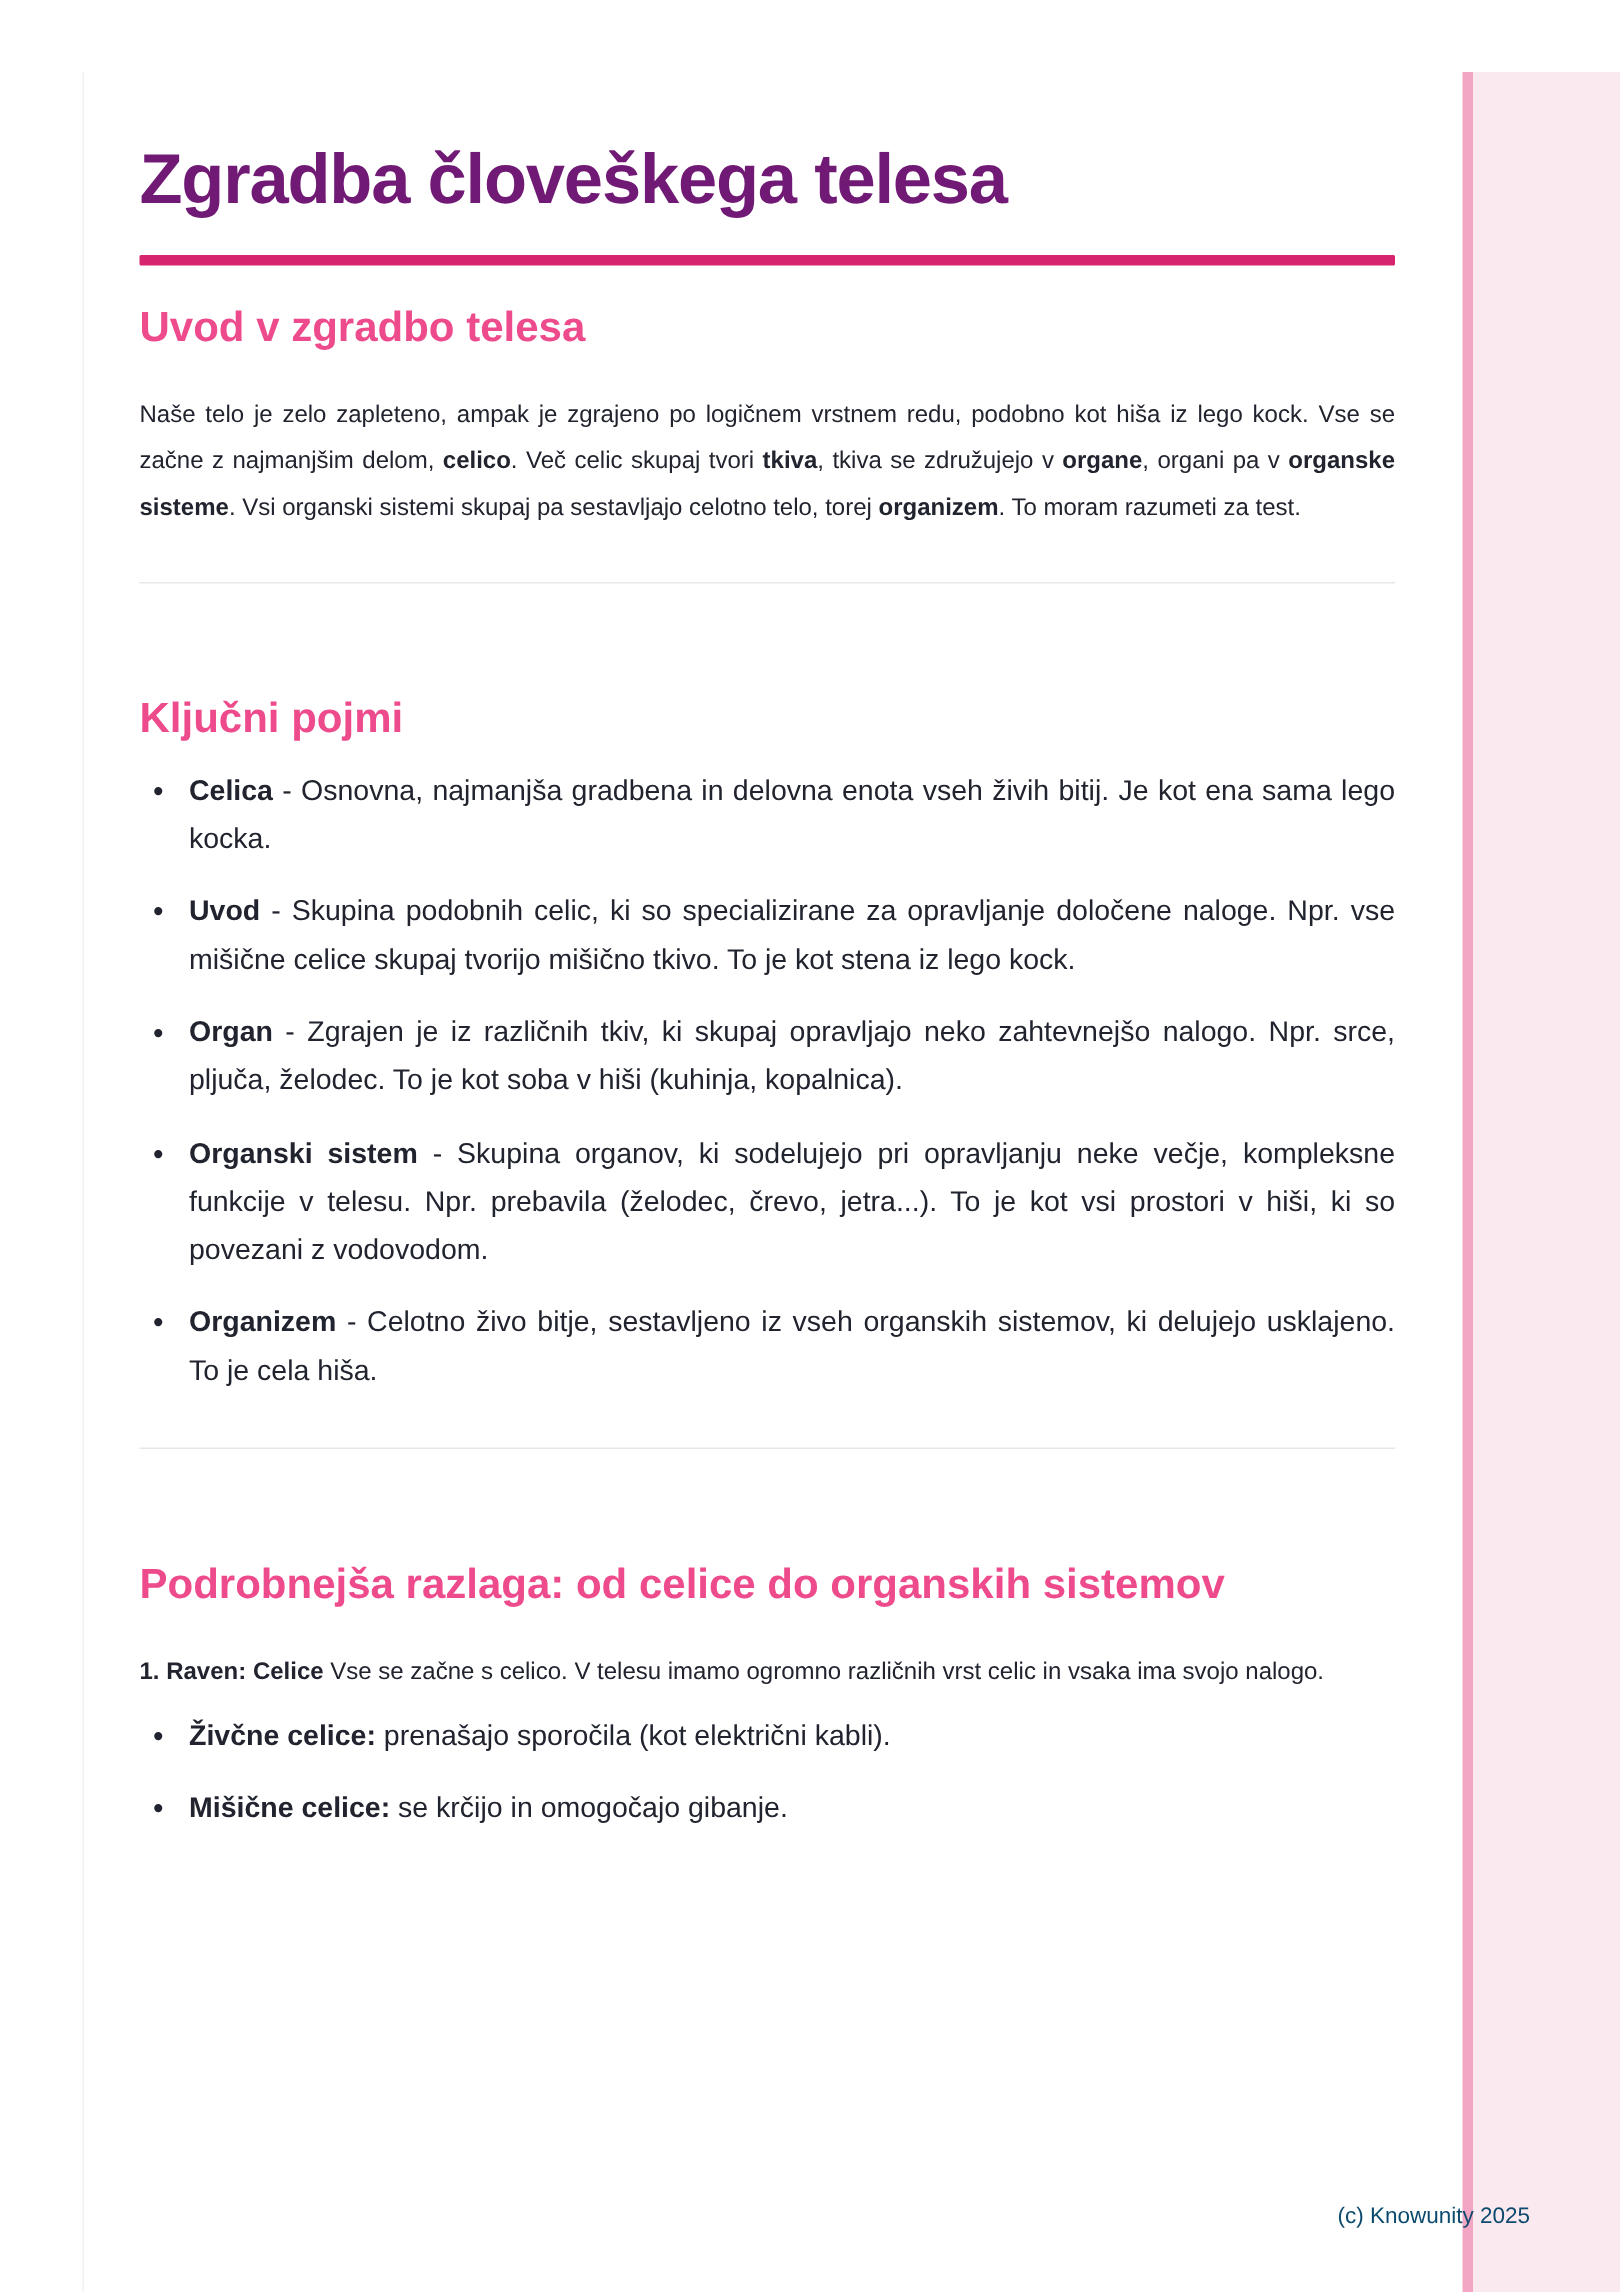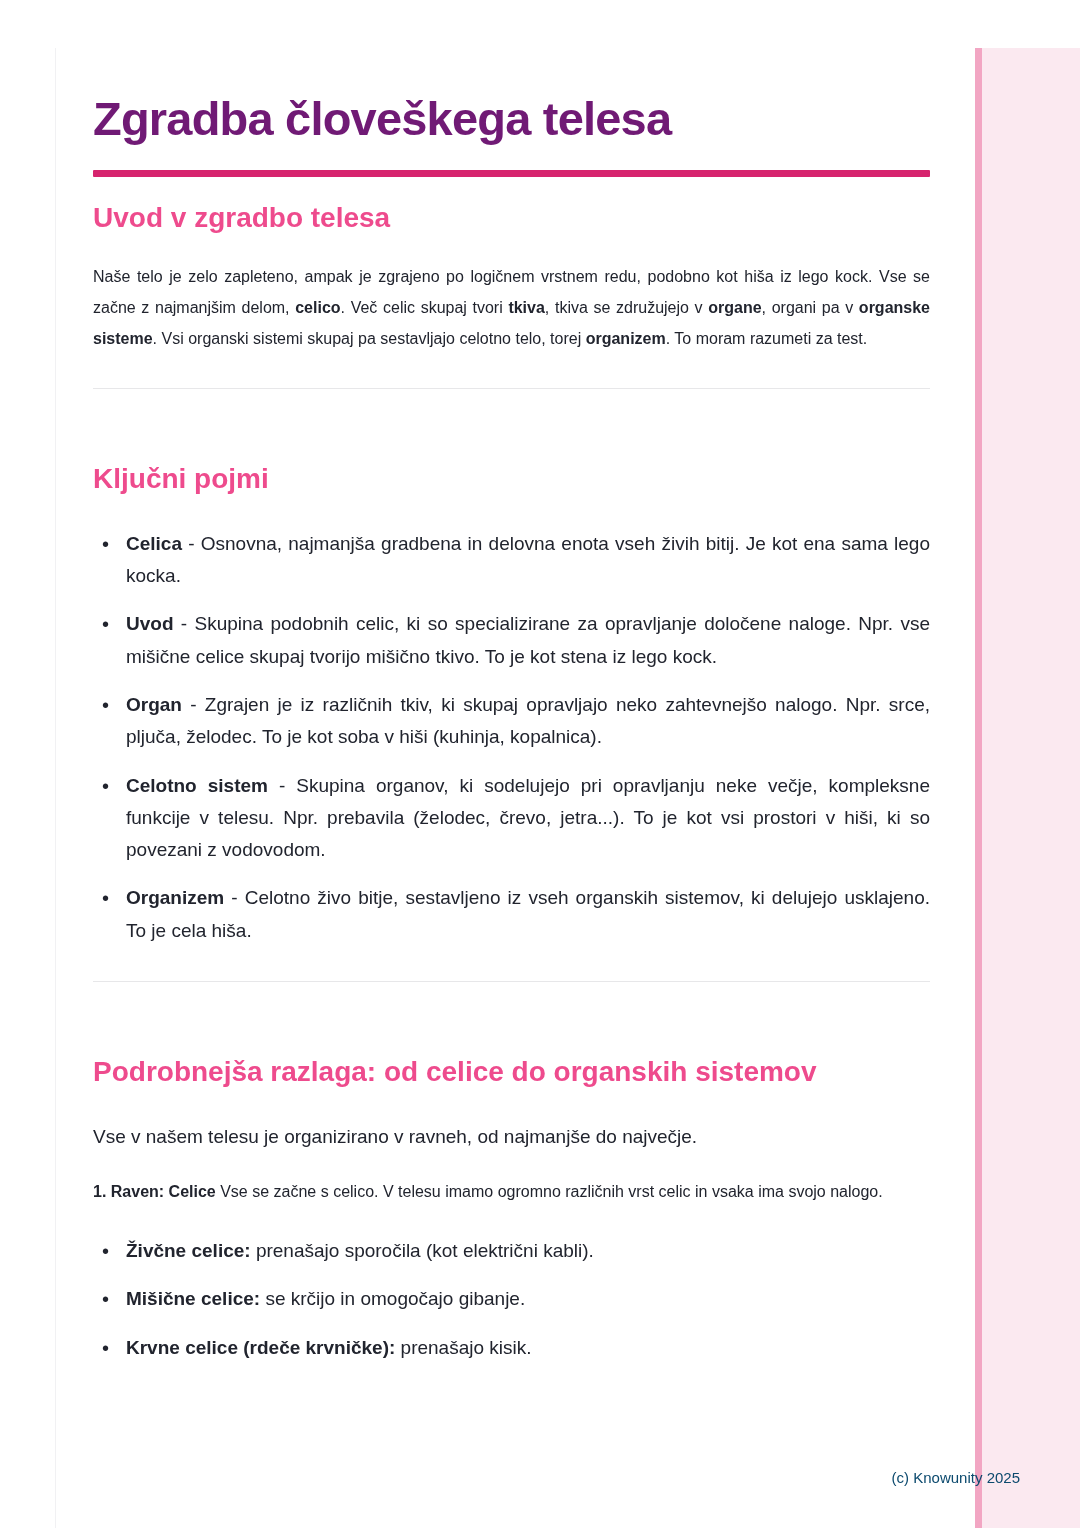--- a/index.html
+++ b/index.html
@@ -39,21 +39,21 @@
   .intro-heading { margin-top:21px; }
   .body-paragraph {
     font-size:16px; line-height:1.95; text-align:justify; margin-top:22px;
     color:#21242e;
   }
   .divider {
     height:1px; background:#e7e7e9; margin-top:34px;
   }
   .after-divider { margin-top:70px; }
   ul.bullet-list {
-    list-style:none; margin-top:28px;
+    list-style:none; margin-top:12px;
   }
   ul.bullet-list li {
     position:relative; padding-left:33px;
     font-size:19px; line-height:1.7; text-align:justify;
     margin-bottom:16px; color:#21242e;
   }
   ul.bullet-list li::before {
     content:"\2022";
     position:absolute; left:9px; top:-1px;
     font-size:20px; color:#21242e;
@@ -83,31 +83,29 @@
   <h2 class="section-heading intro-heading">Uvod v zgradbo telesa</h2>
   <p class="body-paragraph"><span>Naše telo je zelo zapleteno, ampak je zgrajeno po logičnem vrstnem redu, podobno kot hiša iz lego kock. Vse se začne z najmanjšim delom, </span><span class="bold">celico</span><span>. Več celic skupaj tvori </span><span class="bold">tkiva</span><span>, tkiva se združujejo v </span><span class="bold">organe</span><span>, organi pa v </span><span class="bold">organske sisteme</span><span>. Vsi organski sistemi skupaj pa sestavljajo celotno telo, torej </span><span class="bold">organizem</span><span>. To moram razumeti za test.</span></p>
 
   <div class="divider"></div>
 
   <h2 class="section-heading after-divider">Ključni pojmi</h2>
   <ul class="bullet-list">
     <li><span class="bold">Celica</span><span> - Osnovna, najmanjša gradbena in delovna enota vseh živih bitij. Je kot ena sama lego kocka.</span></li>
     <li><span class="bold">Uvod</span><span> - Skupina podobnih celic, ki so specializirane za opravljanje določene naloge. Npr. vse mišične celice skupaj tvorijo mišično tkivo. To je kot stena iz lego kock.</span></li>
     <li><span class="bold">Organ</span><span> - Zgrajen je iz različnih tkiv, ki skupaj opravljajo neko zahtevnejšo nalogo. Npr. srce, pljuča, želodec. To je kot soba v hiši (kuhinja, kopalnica).</span></li>
-    <li><span class="bold">Celotno sistem</span><span> - Skupina organov, ki sodelujejo pri opravljanju neke večje, kompleksne funkcije v telesu. Npr. prebavila (želodec, črevo, jetra...). To je kot vsi prostori v hiši, ki so povezani z vodovodom.</span></li>
+    <li><span class="bold">Organski sistem</span><span> - Skupina organov, ki sodelujejo pri opravljanju neke večje, kompleksne funkcije v telesu. Npr. prebavila (želodec, črevo, jetra...). To je kot vsi prostori v hiši, ki so povezani z vodovodom.</span></li>
     <li><span class="bold">Organizem</span><span> - Celotno živo bitje, sestavljeno iz vseh organskih sistemov, ki delujejo usklajeno. To je cela hiša.</span></li>
   </ul>
 
   <div class="divider"></div>
 
   <h2 class="section-heading after-divider detail-heading">Podrobnejša razlaga: od celice do organskih sistemov</h2>
-  <p class="plain-paragraph">Vse v našem telesu je organizirano v ravneh, od najmanjše do največje.</p>
   <p class="body-paragraph"><span class="bold">1. Raven: Celice</span><span> Vse se začne s celico. V telesu imamo ogromno različnih vrst celic in vsaka ima svojo nalogo.</span></p>
 
   <ul class="bullet-list">
     <li><span class="bold">Živčne celice:</span><span> prenašajo sporočila (kot električni kabli).</span></li>
     <li><span class="bold">Mišične celice:</span><span> se krčijo in omogočajo gibanje.</span></li>
-    <li><span class="bold">Krvne celice (rdeče krvničke):</span><span> prenašajo kisik.</span></li>
   </ul>
 
 </div>
 
 <div class="watermark">(c) Knowunity 2025</div>
 
 </body></html>

